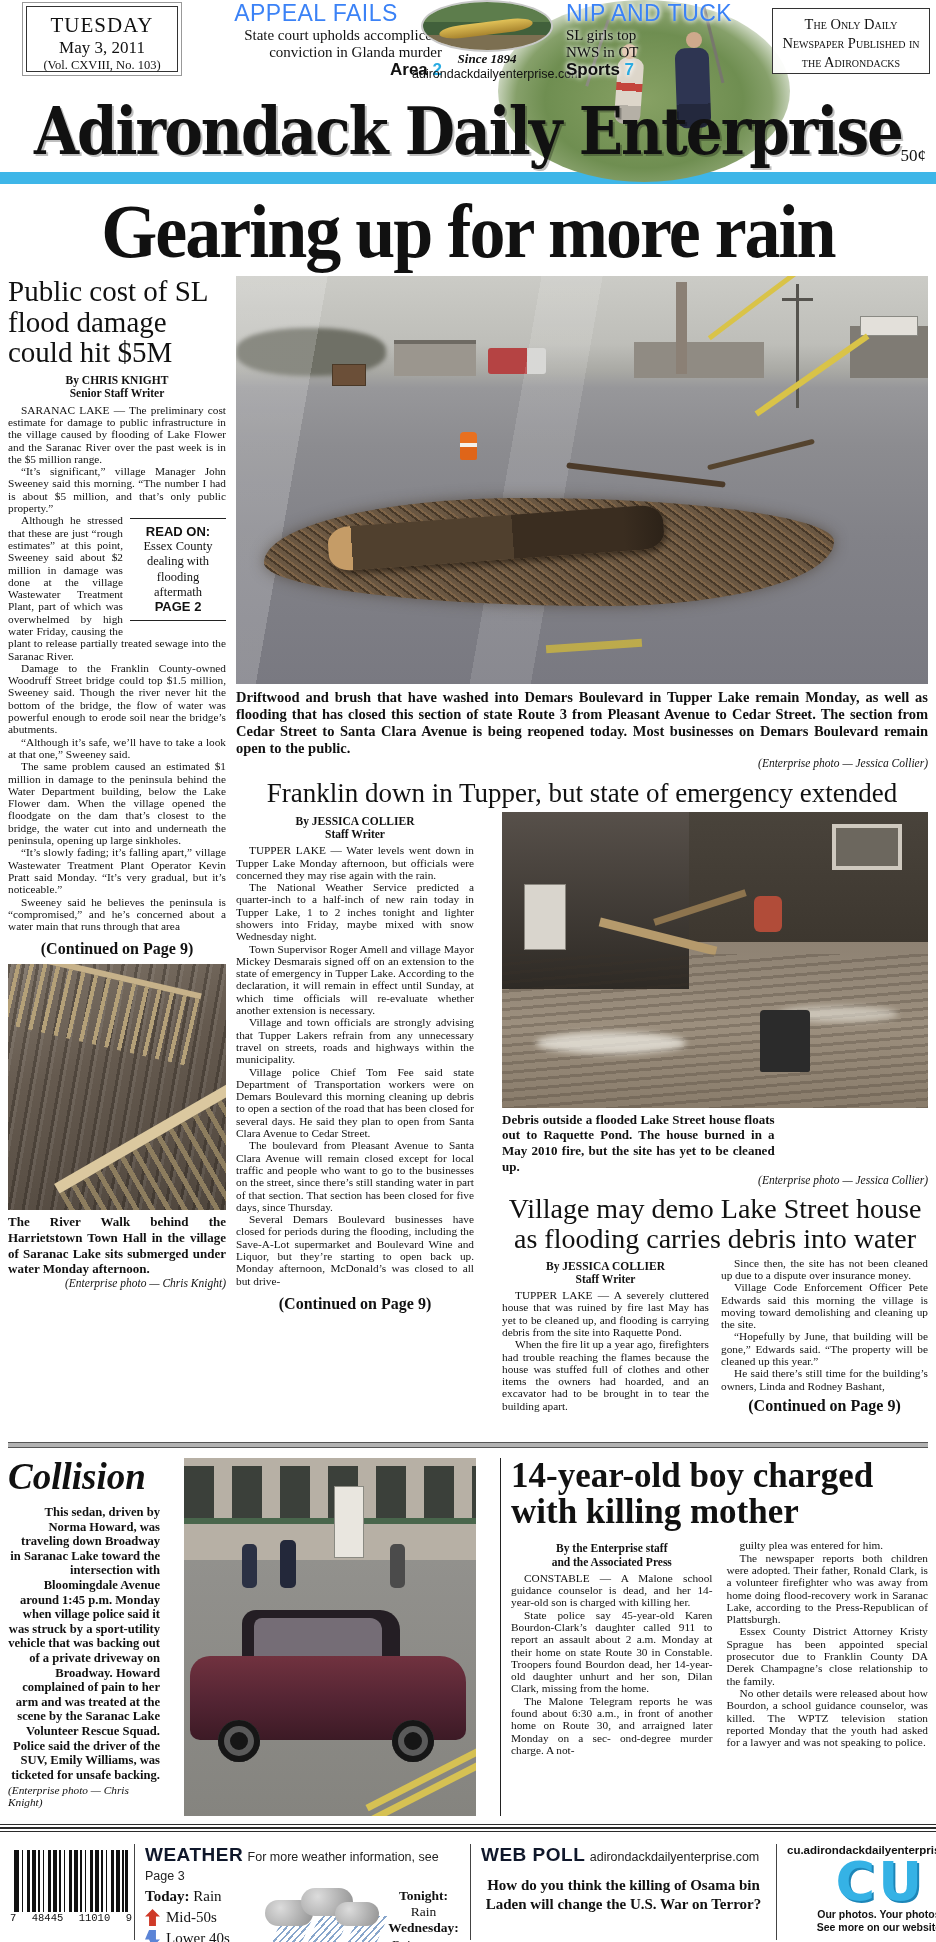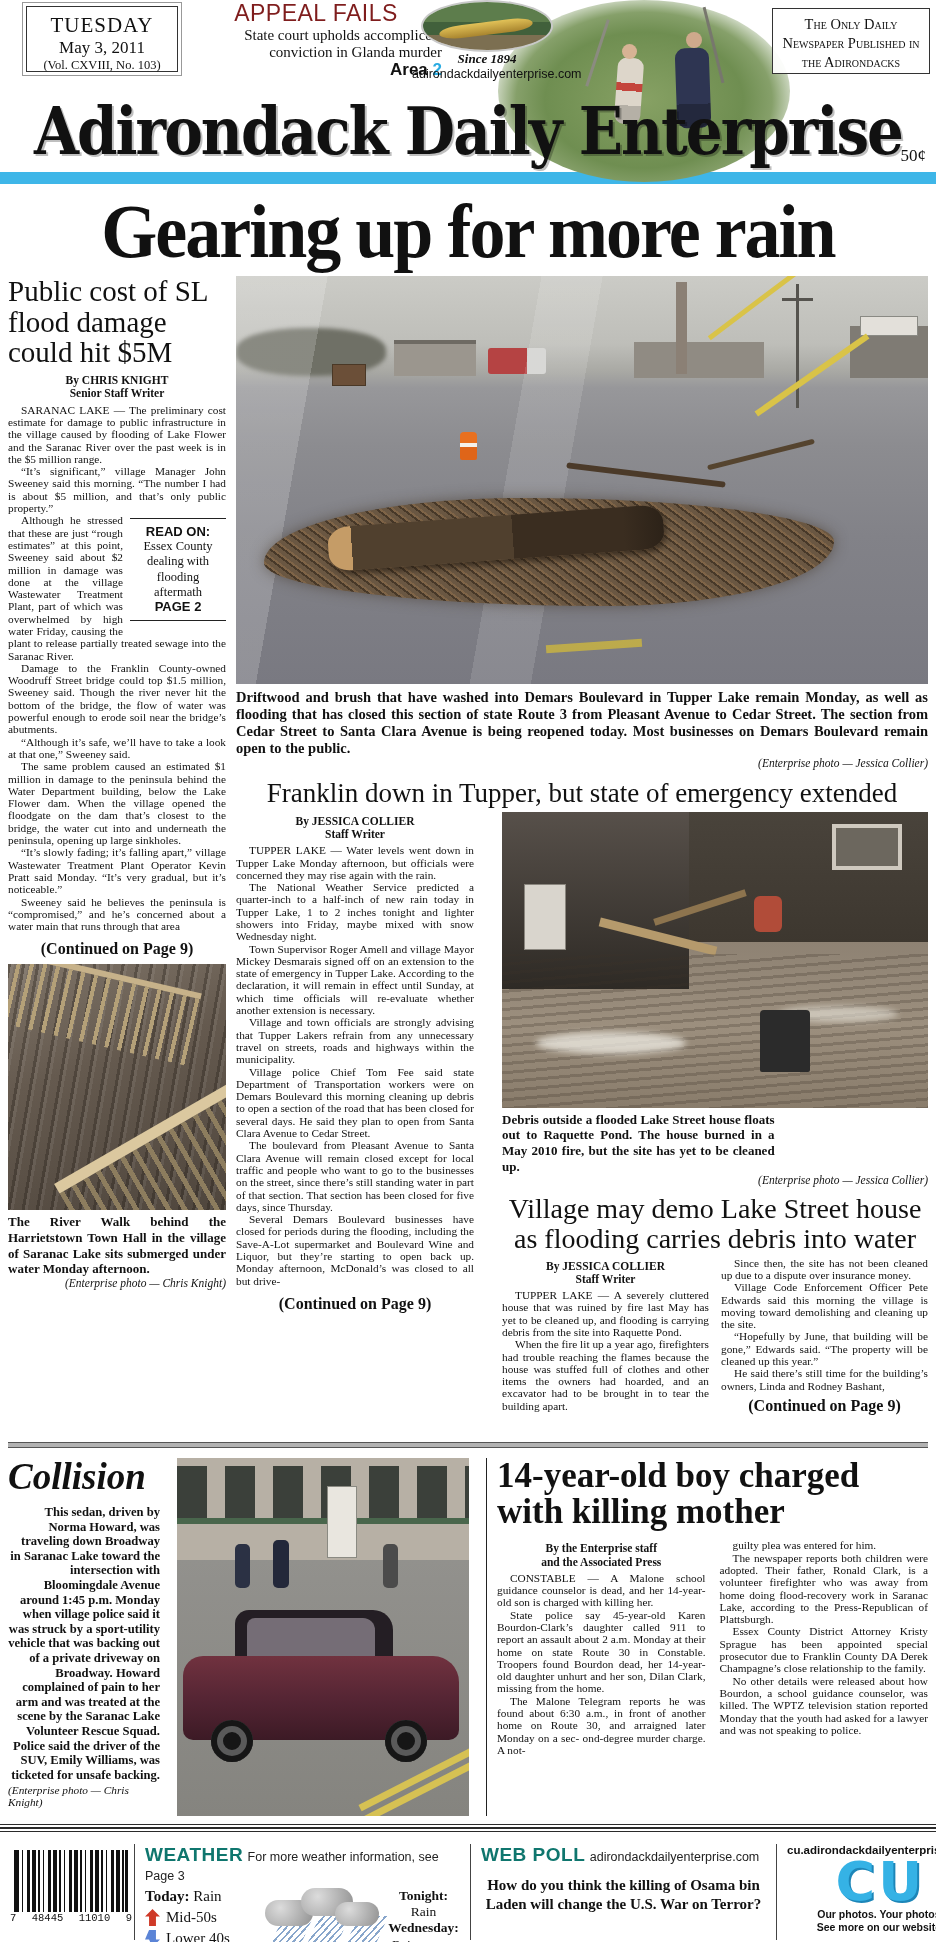--- a/index.html
+++ b/index.html
@@ -26,21 +26,21 @@
   .lax-s2 { position:absolute; left:214px; top:6px; width:3px; height:78px; background:#77776d; transform:rotate(-14deg); }
   .date-box {
     position:absolute; left:26px; top:6px; width:152px; height:66px; z-index:1;
     border:1.5px solid #333; box-shadow:0 0 0 3px #fff, 0 0 0 4px #999;
     text-align:center; padding-top:6px;
   }
   .date-day { font-size:21px; letter-spacing:1px; }
   .date-date { font-size:17px; }
   .date-vol { font-size:12.5px; }
   .teaser-appeal { position:absolute; left:190px; top:0px; width:252px; text-align:right; z-index:1; }
-  .teaser-title { font-family:"Liberation Sans", sans-serif; font-size:23px; color:#7f1d1d; letter-spacing:.5px; text-align:center; }
+  .teaser-title { font-family:"Liberation Sans", sans-serif; font-size:23px; color:#3b82f6; letter-spacing:.5px; text-align:center; }
   .teaser-sub { font-size:15px; line-height:1.1; }
   .teaser-pg { font-family:"Liberation Sans", sans-serif; font-weight:bold; font-size:17px; }
   .pg-num { color:#29abe2; }
   .brand-block { position:absolute; left:412px; top:2px; width:150px; text-align:center; z-index:1; }
   .canoe-oval { position:relative; width:128px; height:48px; margin:0 auto; border-radius:50%;
     background:linear-gradient(180deg,#5d7d4c 0 42%, #41603b 42% 68%, #7c6f51 68%);
     box-shadow:0 0 0 2px #c9c9c9; overflow:hidden; }
   .canoe { position:absolute; left:16px; top:20px; width:94px; height:13px; border-radius:50%/100%;
     background:linear-gradient(180deg,#e2c258,#a8842e); transform:rotate(-7deg); }
   .since { font-style:italic; font-weight:bold; font-size:13px; margin-top:1px; }
@@ -147,21 +147,21 @@
     background:repeating-linear-gradient(175deg, rgba(60,50,40,.25) 0 3px, transparent 3px 9px); }
   .caption-debris { font-size:13px; line-height:1.2; width:64%; margin-top:4px; }
   .demo-headline { font-size:28px; font-weight:normal; line-height:1.08; text-align:center; margin:8px 0 2px; }
   .demo-cols { display:flex; gap:12px; }
   .demo-cols > div { flex:1; min-width:0; }
   
   .divider-thick { margin:6px 8px; height:6px; background:#b2b2b2; border-top:1px solid #555; border-bottom:1px solid #555; }
   .divider-double { margin:8px 0 0; height:10px;
     background:repeating-linear-gradient(180deg,#2a2a2a 0 1.4px, #fff 1.4px 3.4px); }
   
-  .bottom-row { display:flex; gap:17px; padding:4px 8px 0; height:362px; overflow:hidden; }
+  .bottom-row { display:flex; gap:24px; padding:4px 8px 0; height:362px; overflow:hidden; }
   .collision-col { width:152px; flex:none; }
   .collision-headline { font-style:italic; font-weight:bold; font-size:37px; line-height:1.0; margin-bottom:10px; }
   .collision-text { font-weight:bold; font-size:12.6px; line-height:1.16; text-align:right; }
   .collision-credit { font-style:italic; font-size:11.3px; text-align:left; margin-top:2px; }
   .photo-collision { position:relative; width:292px; flex:none; overflow:hidden;
     background:linear-gradient(180deg,#b7b0a5 0 102px, #92918d 102px, #85847f 100%); }
   .pc-windows { position:absolute; left:0; top:8px; width:100%; height:52px;
     background:repeating-linear-gradient(90deg,#3b403a 0 30px, #b7b0a5 30px 48px); }
   .pc-trim { position:absolute; left:0; top:60px; width:100%; height:6px; background:#49664c; }
   .pc-door { position:absolute; left:150px; top:28px; width:30px; height:72px; background:#e9e6df; border:1px solid #8a8a82; }
@@ -185,21 +185,21 @@
   
   .footer-strip { display:flex; align-items:stretch; padding:10px 8px 2px; height:108px; }
   .barcode-block { width:126px; flex:none; padding-top:6px; }
   .barcode { position:relative; height:62px; margin:0 6px;
     background:repeating-linear-gradient(90deg,#111 0 2px,#fff 2px 5px,#111 5px 6px,#fff 6px 10px,#111 10px 13px,#fff 13px 15px,#111 15px 19px,#fff 19px 21px);
     border-left:3px solid #111; border-right:3px solid #111; }
   .barcode-digits { display:flex; justify-content:space-between; font-family:"Liberation Mono", monospace; font-size:10.5px; padding:0 2px; }
   .fblock { border-left:1.5px solid #444; padding:0 10px; }
   .weather-block { width:336px; flex:none; }
   .fhead { font-family:"Liberation Sans", sans-serif; }
-  .fhead .ftitle { color:#0f766e; font-weight:bold; font-size:19px; letter-spacing:.5px; }
+  .fhead .ftitle { color:#0f172a; font-weight:bold; font-size:19px; letter-spacing:.5px; }
   .fhead .fsub { font-size:12.5px; color:#222; }
   .weather-body { display:flex; align-items:flex-start; margin-top:4px; }
   .w-left { width:110px; }
   .w-today { font-size:15px; } .w-today b { font-weight:bold; }
   .w-temp { display:flex; align-items:center; gap:6px; font-size:15px; margin-top:4px; }
   .arrow { width:15px; height:17px; }
   .arrow-up { background:#cf3a28; clip-path:polygon(50% 0,100% 44%,73% 44%,73% 100%,27% 100%,27% 44%,0 44%); }
   .arrow-down { background:#5b84d6; clip-path:polygon(50% 100%,100% 56%,73% 56%,73% 0,27% 0,0 56%,27% 56%); }
   .w-icon { position:relative; width:120px; height:64px; margin:0 6px; }
   .cloud { position:absolute; border-radius:40px; background:radial-gradient(circle at 32% 30%, #dcdcdc, #8f8f8f); }
@@ -242,20 +242,26 @@
       <div class="teaser-sub">State court upholds accomplice’s conviction in Glanda murder</div>
       <div class="teaser-pg"><span>Area</span> <span class="pg-num">2</span></div>
     </div>
     <div class="brand-block">
       <div class="canoe-oval">
           <div class="canoe"></div>
         </div>
       <div class="since">Since 1894</div>
       <div class="site">adirondackdailyenterprise.com</div>
     </div>
+    <div class="teaser-nip">
+      <div class="teaser-title">NIP AND TUCK</div>
+      <div class="teaser-sub">SL girls top</div>
+      <div class="teaser-sub">NWS in OT</div>
+      <div class="teaser-pg"><span>Sports</span> <span class="pg-num">7</span></div>
+    </div>
     <div class="motto-box">The Only Daily Newspaper Published in the Adirondacks</div>
   </div>
 
   <div class="masthead">
     <div class="masthead-title">Adirondack Daily Enterprise</div>
     <div class="price">50¢</div>
   </div>
   <div class="bluebar"></div>
 
   <h1 class="main-headline">Gearing up for more rain</h1>

